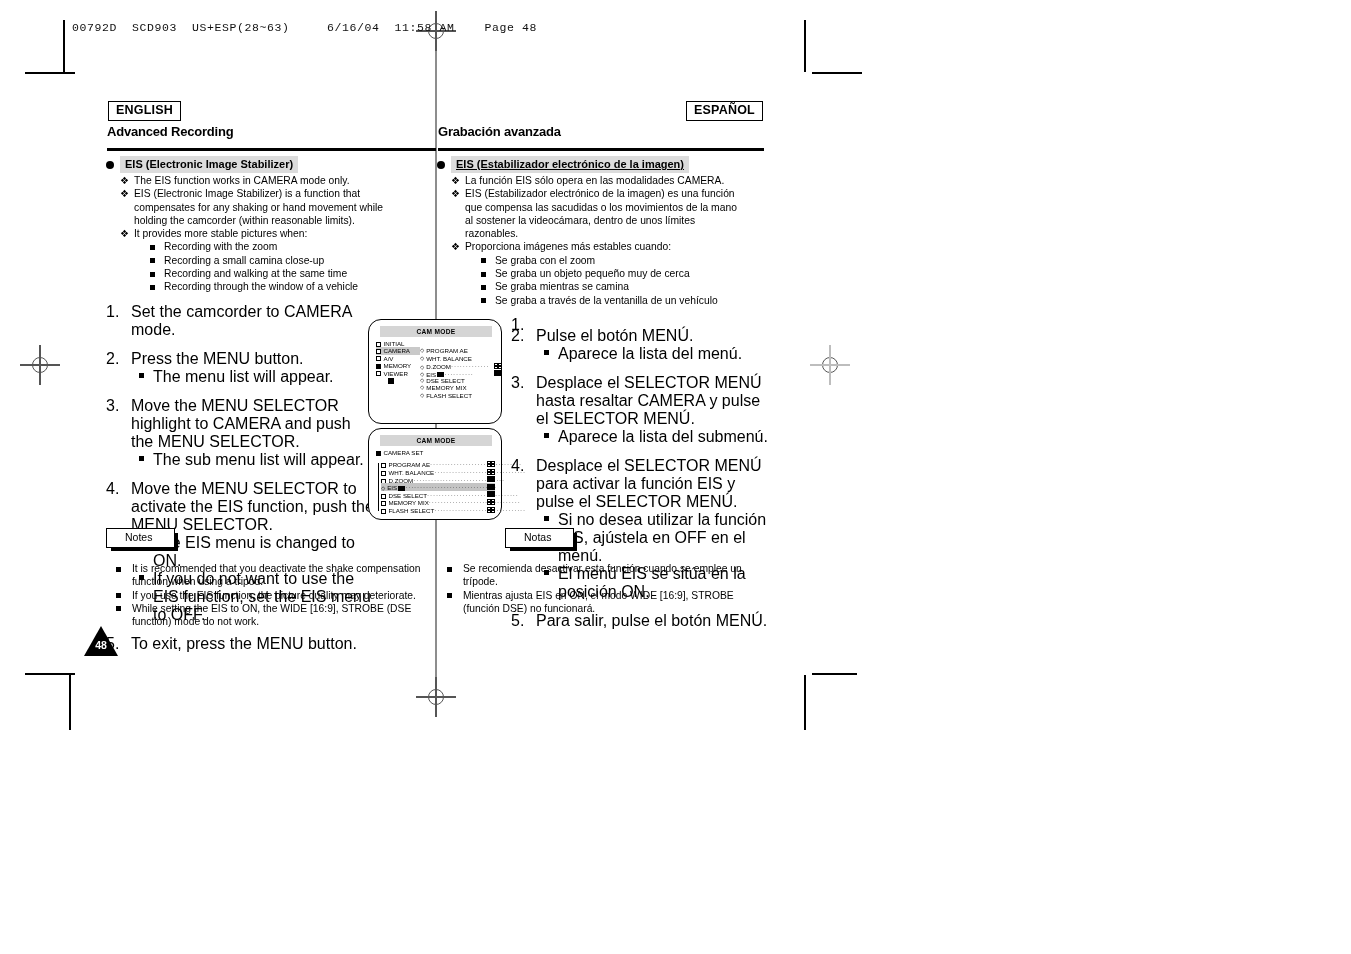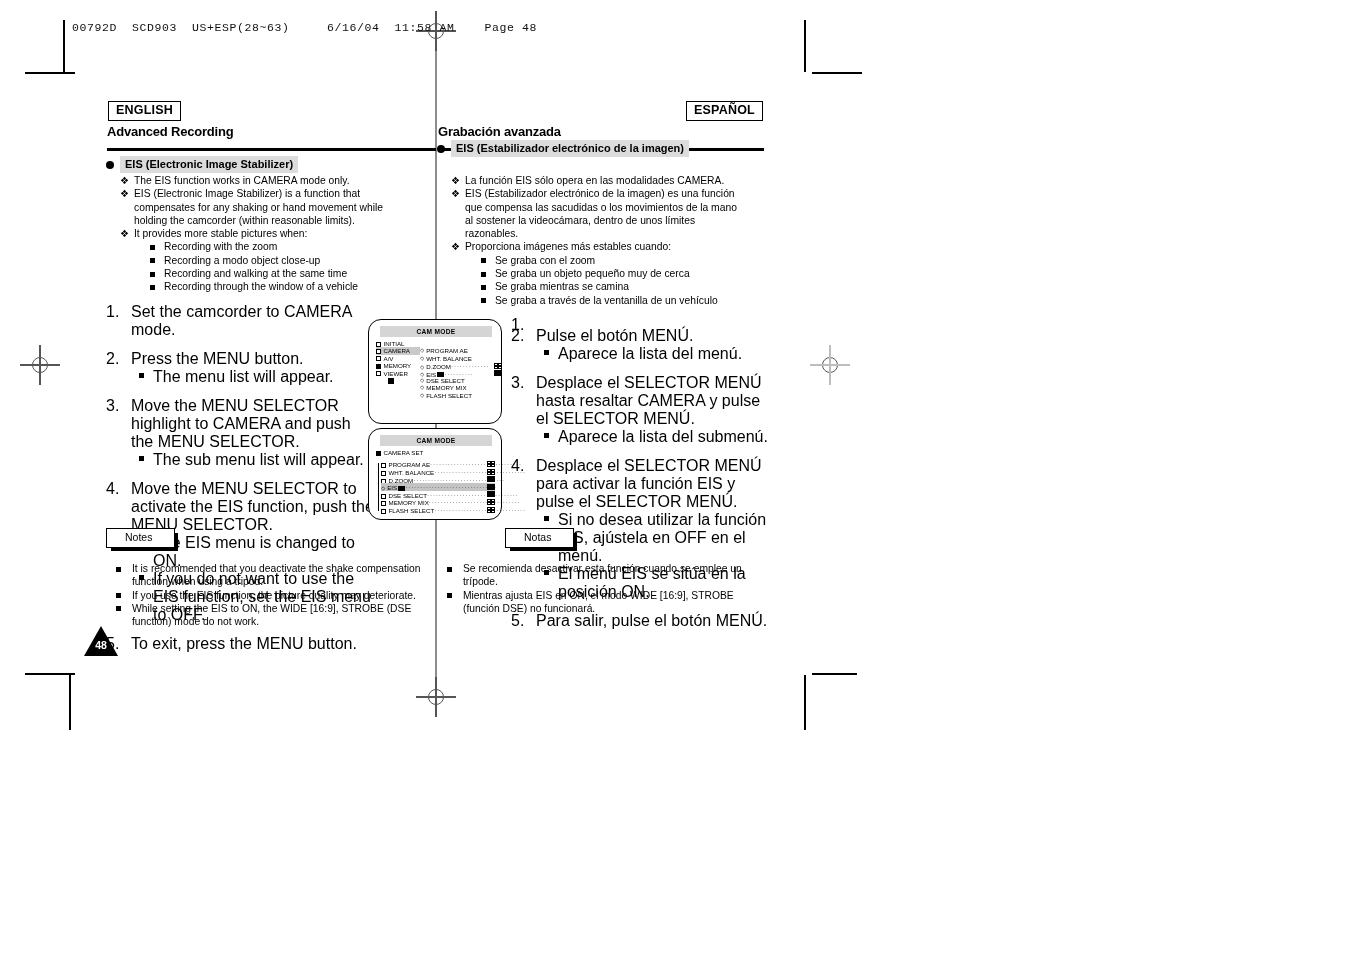--- a/index.html
+++ b/index.html
@@ -89,21 +89,21 @@
   .sec-head .dot {
     width: 8px; height: 8px; border-radius: 50%;
     background: #000; flex: none;
   }
   .sec-head .txt {
     background: #dcdcdc;
     padding: 2px 5px 3px 5px;
     white-space: nowrap;
   }
   #sec-en { left: 106px; top: 156px; }
-  #sec-es { left: 437px; top: 140px; }
+  #sec-es { left: 437px; top: 156px; text-decoration: underline; }
 
   
   .col { position: absolute; font-size: 10.3px; line-height: 13.3px; }
   #col-en { left: 106px; top: 174px; width: 300px; }
   #col-es { left: 437px; top: 174px; width: 310px; }
 
   ul.lv1 { list-style: none; margin: 0; padding: 0; }
   ul.lv1 > li {
     position: relative;
     padding-left: 28px;
@@ -346,21 +346,21 @@
     <span class="dot"></span>
     <span class="txt">EIS (Estabilizador electrónico de la imagen)</span>
   </div>
 
   <div class="col" id="col-en">
     <ul class="lv1">
         <li><span class="mk">❖</span><span>The EIS function works in CAMERA mode only.</span></li>
         <li><span class="mk">❖</span><span>EIS (Electronic Image Stabilizer) is a function that compensates for any shaking or hand movement while holding the camcorder (within reasonable limits).</span></li>
         <li><span class="mk">❖</span><span>It provides more stable pictures when:</span><ul class="lv2">
             <li><span class="sq"></span><span>Recording with the zoom</span></li>
-            <li><span class="sq"></span><span>Recording a modo object close-up</span></li>
+            <li><span class="sq"></span><span>Recording a small camina close-up</span></li>
             <li><span class="sq"></span><span>Recording and walking at the same time</span></li>
             <li><span class="sq"></span><span>Recording through the window of a vehicle</span></li>
           </ul></li>
       </ul>
   </div>
   <div class="col" id="col-es">
     <ul class="lv1">
         <li><span class="mk">❖</span><span>La función EIS sólo opera en las modalidades CAMERA.</span></li>
         <li><span class="mk">❖</span><span>EIS (Estabilizador electrónico de la imagen) es una función que compensa las sacudidas o los movimientos de la mano al sostener la videocámara, dentro de unos límites razonables.</span></li>
         <li><span class="mk">❖</span><span>Proporciona imágenes más estables cuando:</span><ul class="lv2">

